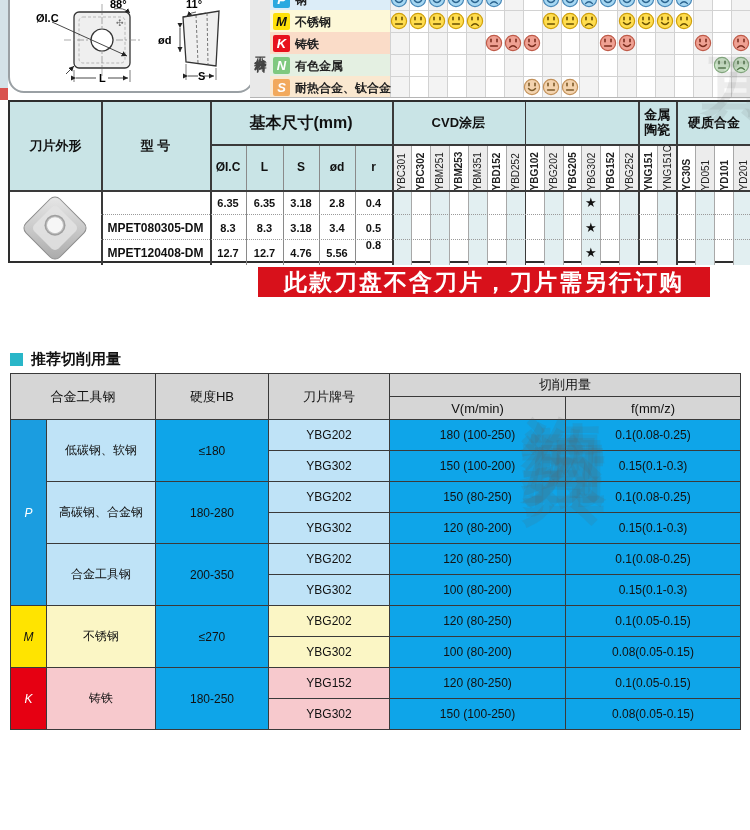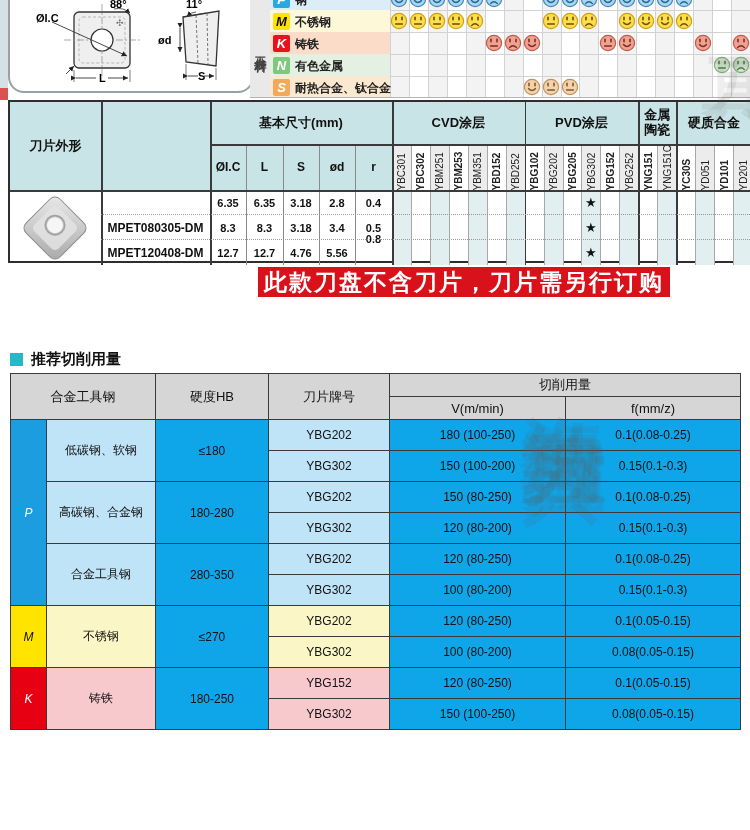--- a/index.html
+++ b/index.html
@@ -16,21 +16,21 @@
   #wp-side{position:absolute;left:0;top:0;width:20px;height:97px;background:#e9e9e9;
     writing-mode:vertical-rl;text-orientation:upright;font-size:12px;font-weight:bold;color:#444;
     display:flex;align-items:center;justify-content:center;letter-spacing:1px;border-right:1px solid #cfcfcf;}
   .wp-badge{position:absolute;width:17px;height:17px;border-radius:2px;font-weight:bold;font-style:italic;
     font-size:13px;display:flex;align-items:center;justify-content:center;}
   .wp-name{position:absolute;font-size:12px;font-weight:600;color:#222;white-space:nowrap;}
   
   #main-table{position:absolute;left:8px;top:100px;width:742px;height:163px;border:2px solid #2e2e2e;box-sizing:border-box;background:#fff;}
   .rot{position:absolute;transform:rotate(-90deg);font-size:10px;line-height:13px;text-align:left;color:#222;white-space:nowrap;}
   
-  #notice-banner{position:absolute;left:258px;top:267px;width:412px;height:30px;background:#d8111b;
+  #notice-banner{position:absolute;left:258px;top:267px;width:452px;height:30px;background:#d8111b;
     color:#fff;font-weight:bold;font-size:23px;letter-spacing:2px;display:flex;align-items:center;justify-content:center;white-space:nowrap;}
   
   #cut-title{position:absolute;left:10px;top:349px;height:20px;display:flex;align-items:center;}
   #cut-bullet{width:13px;height:13px;background:#29b6c8;display:inline-block;margin-right:8px;}
   #cut-title-text{font-size:15px;font-weight:bold;color:#111;}
   
   #cut-wrap{position:absolute;left:10px;top:373px;}
   #cut-table{border-collapse:collapse;table-layout:fixed;width:730px;}
   #cut-table th,#cut-table td{border:1px solid #3a3a3a;padding:0;font-weight:normal;}
   #cut-table th{background:#d6d6d6;font-size:13px;color:#111;height:22px;}
@@ -393,28 +393,28 @@
       <div style="position: absolute; left: 571.474px; top: 88px; width: 18.9474px; height: 75px; background: rgb(226, 239, 241);"></div>
       <div style="position: absolute; left: 609.368px; top: 42px; width: 18.9474px; height: 46px; background: rgb(236, 236, 236);"></div>
       <div style="position: absolute; left: 609.368px; top: 88px; width: 18.9474px; height: 75px; background: rgb(226, 239, 241);"></div>
       <div style="position: absolute; left: 647.263px; top: 42px; width: 18.9474px; height: 46px; background: rgb(236, 236, 236);"></div>
       <div style="position: absolute; left: 647.263px; top: 88px; width: 18.9474px; height: 75px; background: rgb(226, 239, 241);"></div>
       <div style="position: absolute; left: 685.158px; top: 42px; width: 18.9474px; height: 46px; background: rgb(236, 236, 236);"></div>
       <div style="position: absolute; left: 685.158px; top: 88px; width: 18.9474px; height: 75px; background: rgb(226, 239, 241);"></div>
       <div style="position: absolute; left: 723.053px; top: 42px; width: 18.9474px; height: 46px; background: rgb(236, 236, 236);"></div>
       <div style="position: absolute; left: 723.053px; top: 88px; width: 18.9474px; height: 75px; background: rgb(226, 239, 241);"></div>
       <div class="ctr abs" style="position: absolute; left: 0px; top: 0px; width: 91px; height: 88px; font-size: 13px; font-weight: bold;">刀片外形</div>
-      <div class="ctr abs" style="position: absolute; left: 200px; top: 0px; width: 182px; height: 42px; font-size: 13px; font-weight: bold;">基本尺寸(mm)</div>
+      <div class="ctr abs" style="position: absolute; left: 91px; top: 0px; width: 109px; height: 88px; font-size: 13px; font-weight: bold;">型 号</div>
+      <div class="ctr abs" style="position: absolute; left: 200px; top: 0px; width: 182px; height: 42px; font-size: 16px; font-weight: bold;">基本尺寸(mm)</div>
       <div class="ctr abs" style="position: absolute; left: 200px; top: 42px; width: 36px; height: 46px; font-size: 12px; font-weight: 600;">ØI.C</div>
       <div class="ctr abs" style="position: absolute; left: 236px; top: 42px; width: 37px; height: 46px; font-size: 12px; font-weight: 600;">L</div>
       <div class="ctr abs" style="position: absolute; left: 273px; top: 42px; width: 36px; height: 46px; font-size: 12px; font-weight: 600;">S</div>
       <div class="ctr abs" style="position: absolute; left: 309px; top: 42px; width: 36px; height: 46px; font-size: 12px; font-weight: 600;">ød</div>
       <div class="ctr abs" style="position: absolute; left: 345px; top: 42px; width: 37px; height: 46px; font-size: 12px; font-weight: 600;">r</div>
       <div class="ctr abs" style="position: absolute; left: 382px; top: 0px; width: 132.632px; height: 42px; font-size: 13px; font-weight: bold; white-space: pre-line; line-height: 1.15;">CVD涂层</div>
-      <div class="ctr abs" style="position: absolute; left: 514.632px; top: 0px; width: 113.684px; height: 42px; font-size: 13px; font-weight: bold; white-space: pre-line; line-height: 1.15;">PVD涂层</div>
       <div class="ctr abs" style="position: absolute; left: 628.316px; top: 0px; width: 37.8947px; height: 42px; font-size: 13px; font-weight: bold; white-space: pre-line; line-height: 1.15;">金属
 陶瓷</div>
       <div class="ctr abs" style="position: absolute; left: 666.211px; top: 0px; width: 75.7895px; height: 42px; font-size: 13px; font-weight: bold; white-space: pre-line; line-height: 1.15;">硬质合金</div>
       <div class="rot" style="position: absolute; left: 368.474px; top: 58.5px; width: 46px; height: 13px; font-weight: normal;">YBC301</div>
       <div class="rot" style="position: absolute; left: 387.421px; top: 58.5px; width: 46px; height: 13px; font-weight: bold;">YBC302</div>
       <div class="rot" style="position: absolute; left: 406.368px; top: 58.5px; width: 46px; height: 13px; font-weight: normal;">YBM251</div>
       <div class="rot" style="position: absolute; left: 425.316px; top: 58.5px; width: 46px; height: 13px; font-weight: bold;">YBM253</div>
       <div class="rot" style="position: absolute; left: 444.263px; top: 58.5px; width: 46px; height: 13px; font-weight: normal;">YBM351</div>
       <div class="rot" style="position: absolute; left: 463.211px; top: 58.5px; width: 46px; height: 13px; font-weight: bold;">YBD152</div>
       <div class="rot" style="position: absolute; left: 482.158px; top: 58.5px; width: 46px; height: 13px; font-weight: normal;">YBD252</div>
@@ -441,21 +441,21 @@
       <div class="ctr abs" style="position: absolute; left: 236px; top: 113px; width: 37px; height: 25px; font-size: 11px; font-weight: bold;">8.3</div>
       <div class="ctr abs" style="position: absolute; left: 273px; top: 113px; width: 36px; height: 25px; font-size: 11px; font-weight: bold;">3.18</div>
       <div class="ctr abs" style="position: absolute; left: 309px; top: 113px; width: 36px; height: 25px; font-size: 11px; font-weight: bold;">3.4</div>
       <div class="ctr abs" style="position: absolute; left: 345px; top: 113px; width: 37px; height: 25px; font-size: 11px; font-weight: bold;">0.5</div>
       <div class="ctr abs" style="position: absolute; left: 571.474px; top: 113px; width: 18.9474px; height: 25px; font-size: 13px;">★</div>
       <div class="ctr abs" style="position: absolute; left: 91px; top: 138px; width: 109px; height: 25px; font-size: 12px; font-weight: bold;">MPET120408-DM</div>
       <div class="ctr abs" style="position: absolute; left: 200px; top: 138px; width: 36px; height: 25px; font-size: 11px; font-weight: bold;">12.7</div>
       <div class="ctr abs" style="position: absolute; left: 236px; top: 138px; width: 37px; height: 25px; font-size: 11px; font-weight: bold;">12.7</div>
       <div class="ctr abs" style="position: absolute; left: 273px; top: 138px; width: 36px; height: 25px; font-size: 11px; font-weight: bold;">4.76</div>
       <div class="ctr abs" style="position: absolute; left: 309px; top: 138px; width: 36px; height: 25px; font-size: 11px; font-weight: bold;">5.56</div>
-      <div class="ctr abs" style="position: absolute; left: 345px; top: 124px; width: 37px; height: 25px; font-size: 11px; font-weight: bold;">0.8</div>
+      <div class="ctr abs" style="position: absolute; left: 345px; top: 130px; width: 37px; height: 25px; font-size: 11px; font-weight: bold;">0.8</div>
       <div class="ctr abs" style="position: absolute; left: 571.474px; top: 138px; width: 18.9474px; height: 25px; font-size: 13px;">★</div>
       <div style="position: absolute; left: 0px; top: 88px; width: 91px; height: 75px;"><svg width="91" height="75" viewBox="0 0 91 75">
           <defs>
             <linearGradient id="ig" x1="0" y1="0" x2="1" y2="1">
               <stop offset="0" stop-color="#e9e9e9"></stop>
               <stop offset="0.55" stop-color="#c7c7c7"></stop>
               <stop offset="1" stop-color="#a8a8a8"></stop>
             </linearGradient>
           </defs>
           <g transform="translate(45,38) rotate(45)">
@@ -546,21 +546,21 @@
             <td>150  (80-250)</td>
             <td>0.1(0.08-0.25)</td>
           </tr>
           <tr>
             <td style="background: rgb(191, 227, 247);">YBG302</td>
             <td>120  (80-200)</td>
             <td>0.15(0.1-0.3)</td>
           </tr>
           <tr>
             <td rowspan="2" style="background: rgb(191, 227, 247);">合金工具钢</td>
-            <td rowspan="2">280-350</td>
+            <td rowspan="2">200-350</td>
             <td style="background: rgb(191, 227, 247);">YBG202</td>
             <td>120  (80-250)</td>
             <td>0.1(0.08-0.25)</td>
           </tr>
           <tr>
             <td style="background: rgb(191, 227, 247);">YBG302</td>
             <td>100  (80-200)</td>
             <td>0.15(0.1-0.3)</td>
           </tr>
           <tr>

